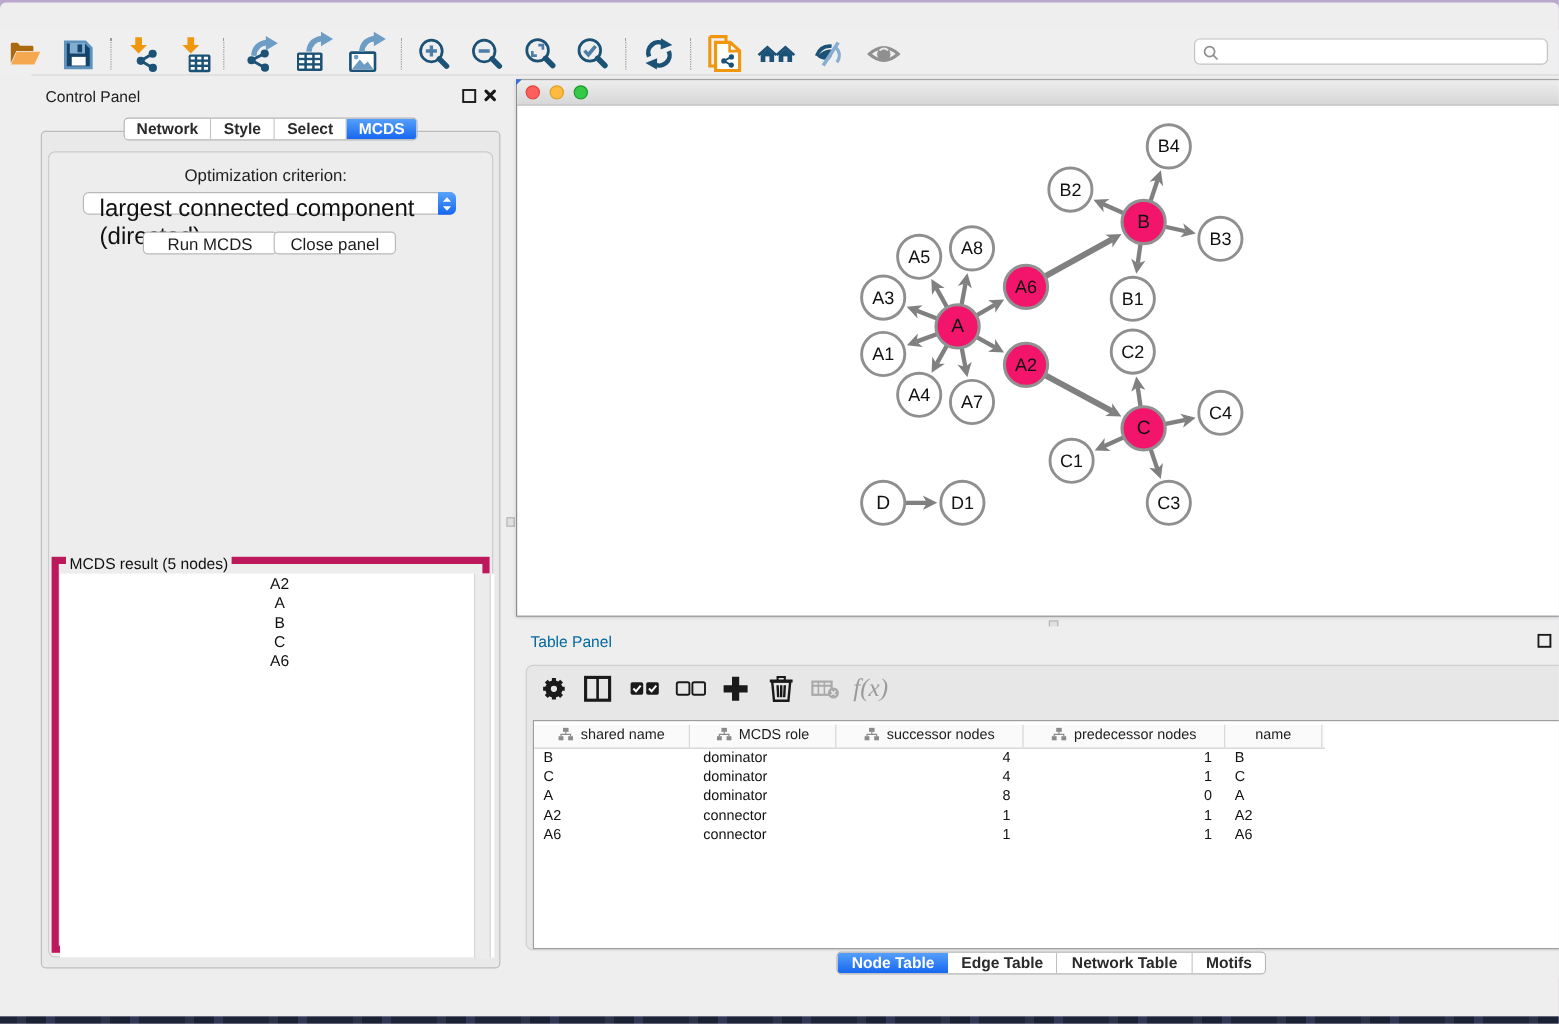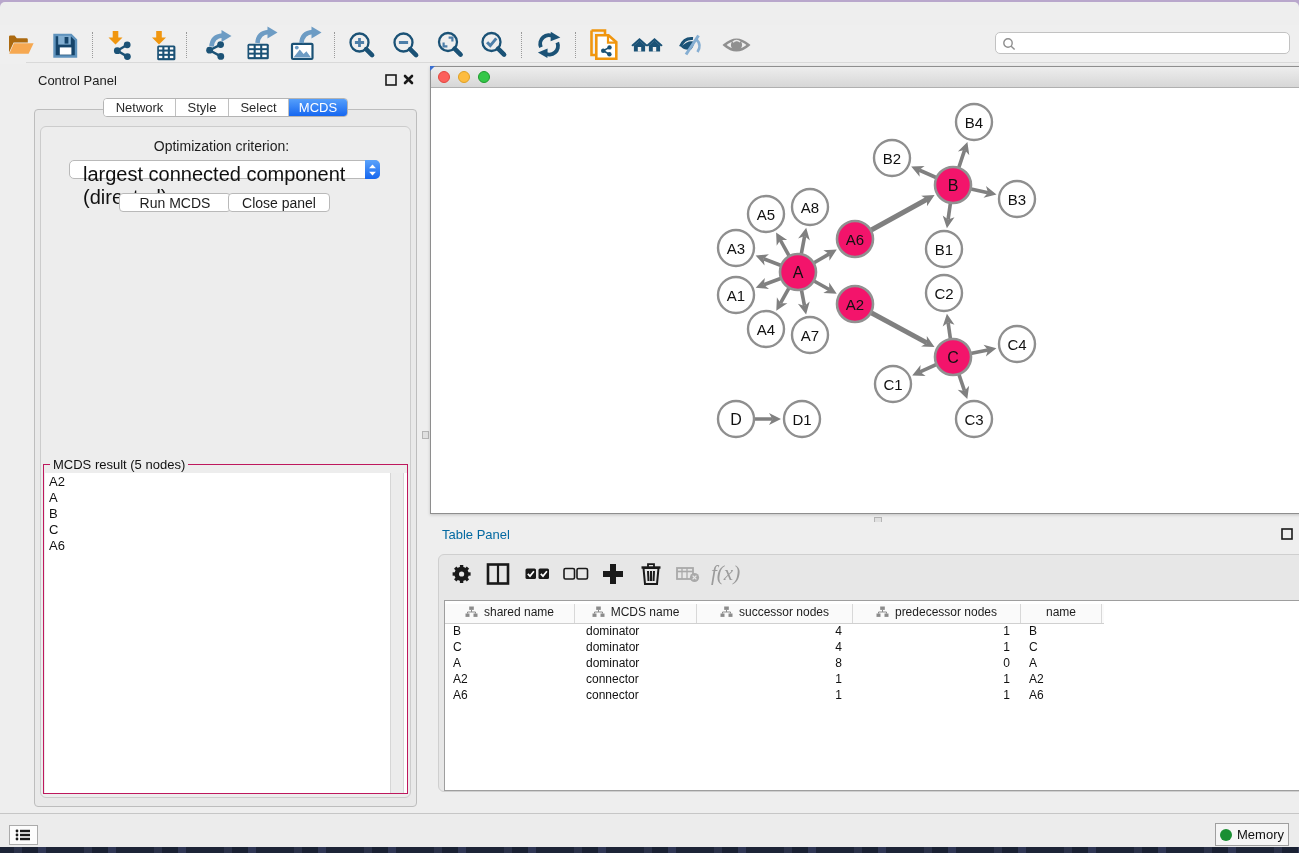--- a/index.html
+++ b/index.html
@@ -30,40 +30,40 @@
 
 #cp { position:absolute; left:0; top:0; width:391px; height:751px; }
 #cpTitle { position:absolute; left:12px; top:10px; font-size:13px; color:#1d1d1d; }
 #cpBox { position:absolute; left:8px; top:46px; width:383px; height:698px;
   background:#e9e9e9; border:1px solid #bdbdbd; border-radius:4px; }
 #cpInner { position:absolute; left:14px; top:63px; width:371px; height:672px;
   background:#ededed; border:1px solid #cccccc; border-radius:6px; }
 .tabs { position:absolute; display:flex; height:19px; border:1px solid #b4b4b4;
   border-radius:4px; background:#ffffff; overflow:hidden; }
 .tabs .seg { height:100%; display:flex; align-items:center; justify-content:center;
-  font-size:13px; font-weight:normal; color:#2a2a2a; border-right:1px solid #c0c0c0; background:#fff; }
+  font-size:13px; font-weight:bold; color:#2a2a2a; border-right:1px solid #c0c0c0; background:#fff; }
 .tabs .seg:last-child { border-right:none; }
 .tabs .sel { background:linear-gradient(#559ffb,#1667f0); color:#ffffff; border-right:none; }
 #cpTabs { left:77px; top:35px; width:245px; }
 #cpTabs .s1{width:72px;} #cpTabs .s2{width:53px;} #cpTabs .s3{width:60px;} #cpTabs .s4{width:58px;}
 #optLabel { position:absolute; left:0; top:75px; width:391px; text-align:center;
   font-size:14px; color:#1d1d1d; }
 #dropdown { position:absolute; left:43px; top:97px; width:311px; height:19px;
   background:#ffffff; border:1px solid #b9b9b9; border-radius:5px; }
 #dropdown .txt { position:absolute; left:13px; top:2px; font-size:20px; color:#111; }
 #dropdown .cap { position:absolute; right:-1px; top:-1px; width:15px; height:19px;
   background:linear-gradient(#5ba3fb,#1566ef); border-radius:0 5px 5px 0; }
 #dropdown .cap svg { position:absolute; left:2px; top:2px; }
 .btn { position:absolute; height:19px; background:#ffffff; border:1px solid #b9b9b9;
   border-radius:4px; font-size:14px; color:#1d1d1d; display:flex; align-items:center;
   justify-content:center; }
 #btnRun   { left:93px;  top:130px; width:112px; }
 #btnClose { left:202px; top:130px; width:102px; }
 #fieldset { position:absolute; left:17px; top:401px; width:365px; height:330px;
-  border:1px solid #be185d; }
+  border:6px solid #be185d;text-align:center; }
 #fsLegend { position:absolute; left:6px; top:-8px; background:#ededed; padding:0 3px;
   font-size:13px; color:#111; }
 #fsList { position:absolute; left:1px; top:8px; padding-top:1px; width:362px; height:320px; background:#ffffff;
   font-size:13px; color:#111; }
 #fsList .row { padding-left:4px; height:16px; line-height:16px; }
 #fsScroll { position:absolute; right:3px; top:0px; width:14px; height:320px;
   background:#ececec; border-left:1px solid #d6d6d6; border-right:1px solid #d6d6d6; }
 
 #netwin { position:absolute; left:404px; top:3px; width:894px; height:448px;
   background:#ffffff; border:1px solid #8e8e8e; box-shadow:0 1px 3px rgba(0,0,0,0.18); }
@@ -421,21 +421,21 @@
                 </svg>
                 <span>shared name</span>
               </div>
             <div class="th" style="width:122px">
                 <svg width="13" height="12" viewBox="0 0 13 12">
                   <rect x="4.2" y="0.5" width="4.6" height="3.4" fill="#8b8b8b"></rect>
                   <rect x="0.5" y="7.5" width="4" height="3.4" fill="#8b8b8b"></rect>
                   <rect x="8.5" y="7.5" width="4" height="3.4" fill="#8b8b8b"></rect>
                   <path d="M6.5 4 L6.5 6 M2.5 7.5 L2.5 6 L10.5 6 L10.5 7.5" fill="none" stroke="#8b8b8b" stroke-width="1"></path>
                 </svg>
-                <span>MCDS name</span>
+                <span>MCDS role</span>
               </div>
             <div class="th" style="width:156px">
                 <svg width="13" height="12" viewBox="0 0 13 12">
                   <rect x="4.2" y="0.5" width="4.6" height="3.4" fill="#8b8b8b"></rect>
                   <rect x="0.5" y="7.5" width="4" height="3.4" fill="#8b8b8b"></rect>
                   <rect x="8.5" y="7.5" width="4" height="3.4" fill="#8b8b8b"></rect>
                   <path d="M6.5 4 L6.5 6 M2.5 7.5 L2.5 6 L10.5 6 L10.5 7.5" fill="none" stroke="#8b8b8b" stroke-width="1"></path>
                 </svg>
                 <span>successor nodes</span>
               </div>
@@ -482,27 +482,22 @@
             </div>
 <div class="trow" style="top:86px">
               <span style="left:8px">A6</span>
               <span style="left:141px">connector</span>
               <span style="right:474px">1</span>
               <span style="right:306px">1</span>
               <span style="left:584px">A6</span>
             </div>
         </div>
       </div>
+      <div class="tabs" id="tpTabs">
+        <div class="seg s1 sel">Node Table</div>
+          <div class="seg s2">Edge Table</div>
+        <div class="seg s3">Network Table</div>
+          <div class="seg s4">Motifs</div>
+      </div>
     </div>
-  </div>
-  <div id="statusbar">
-    <div id="listbtn"><svg width="27" height="18" viewBox="0 0 27 18">
-      <circle cx="7" cy="5" r="1.4" fill="#1a1a1a"></circle>
-          <rect x="10" y="3.8" width="10" height="2.4" fill="#1a1a1a"></rect>
-      <circle cx="7" cy="9" r="1.4" fill="#1a1a1a"></circle>
-          <rect x="10" y="7.8" width="10" height="2.4" fill="#1a1a1a"></rect>
-      <circle cx="7" cy="13" r="1.4" fill="#1a1a1a"></circle>
-          <rect x="10" y="11.8" width="10" height="2.4" fill="#1a1a1a"></rect>
-    </svg></div>
-    <div id="membtn"><div class="dot"></div>Memory</div>
   </div>
 </div>
 <div id="desk"></div>
 
 </body></html>

